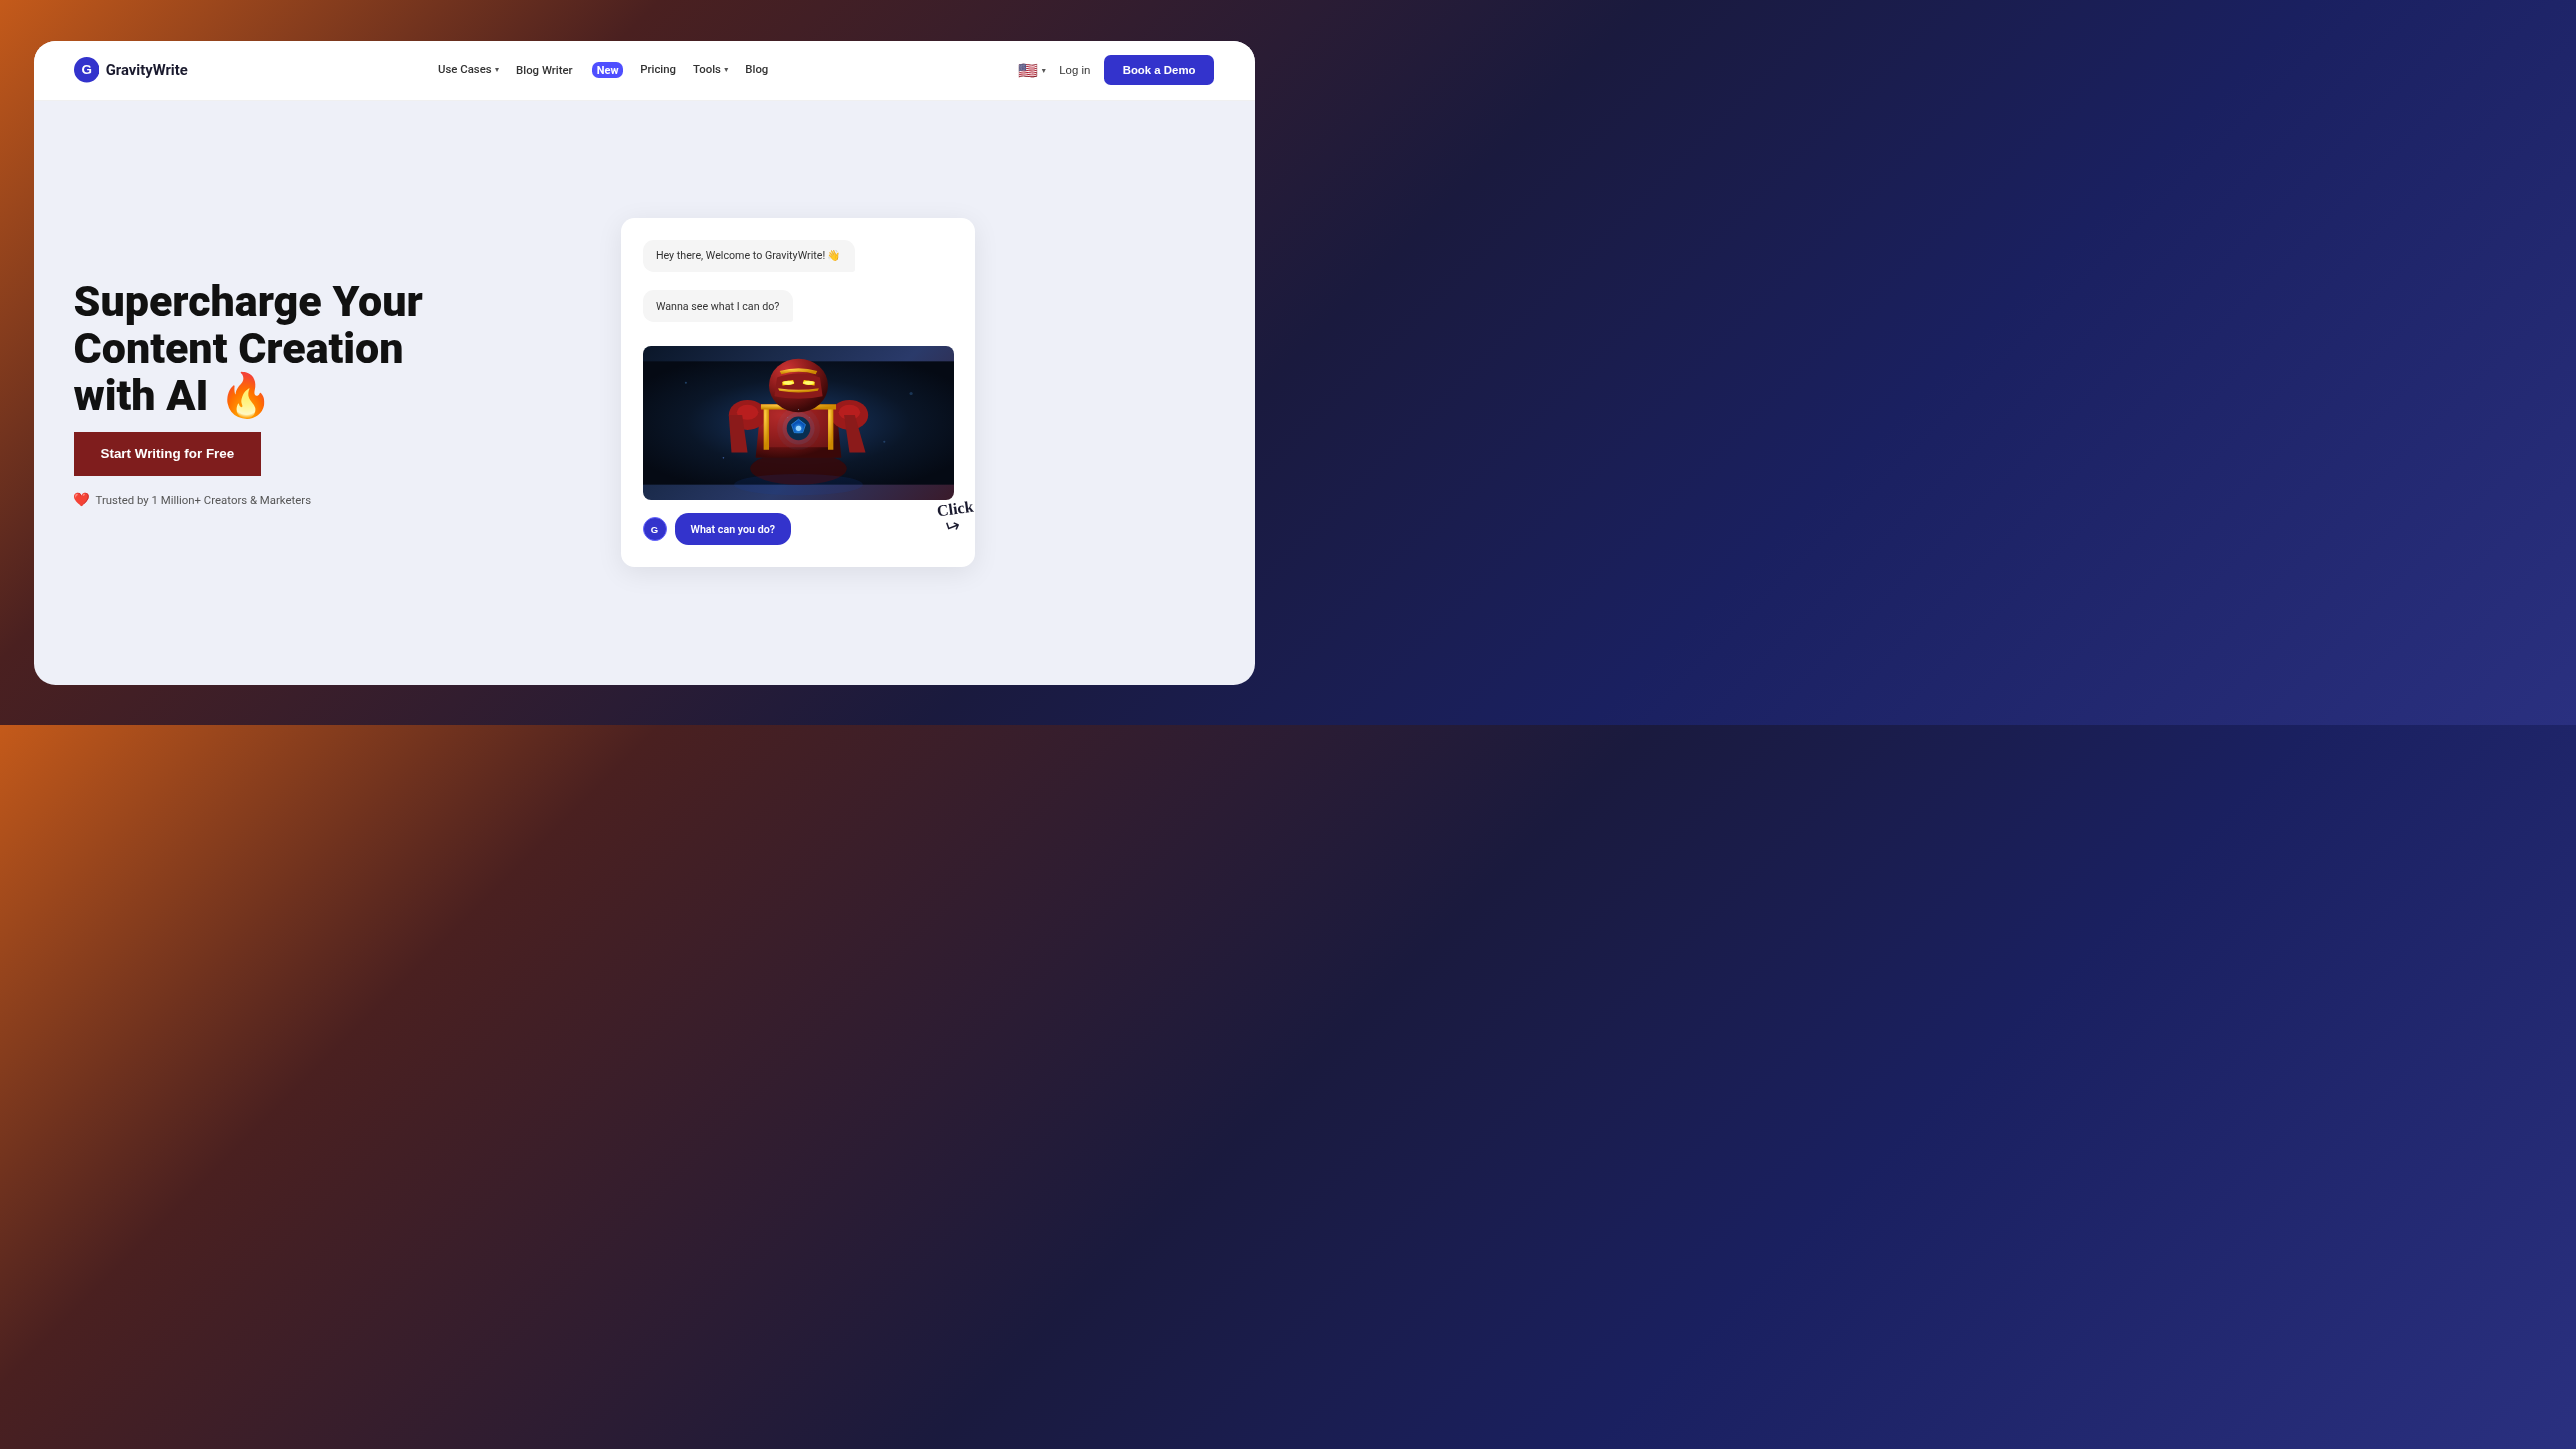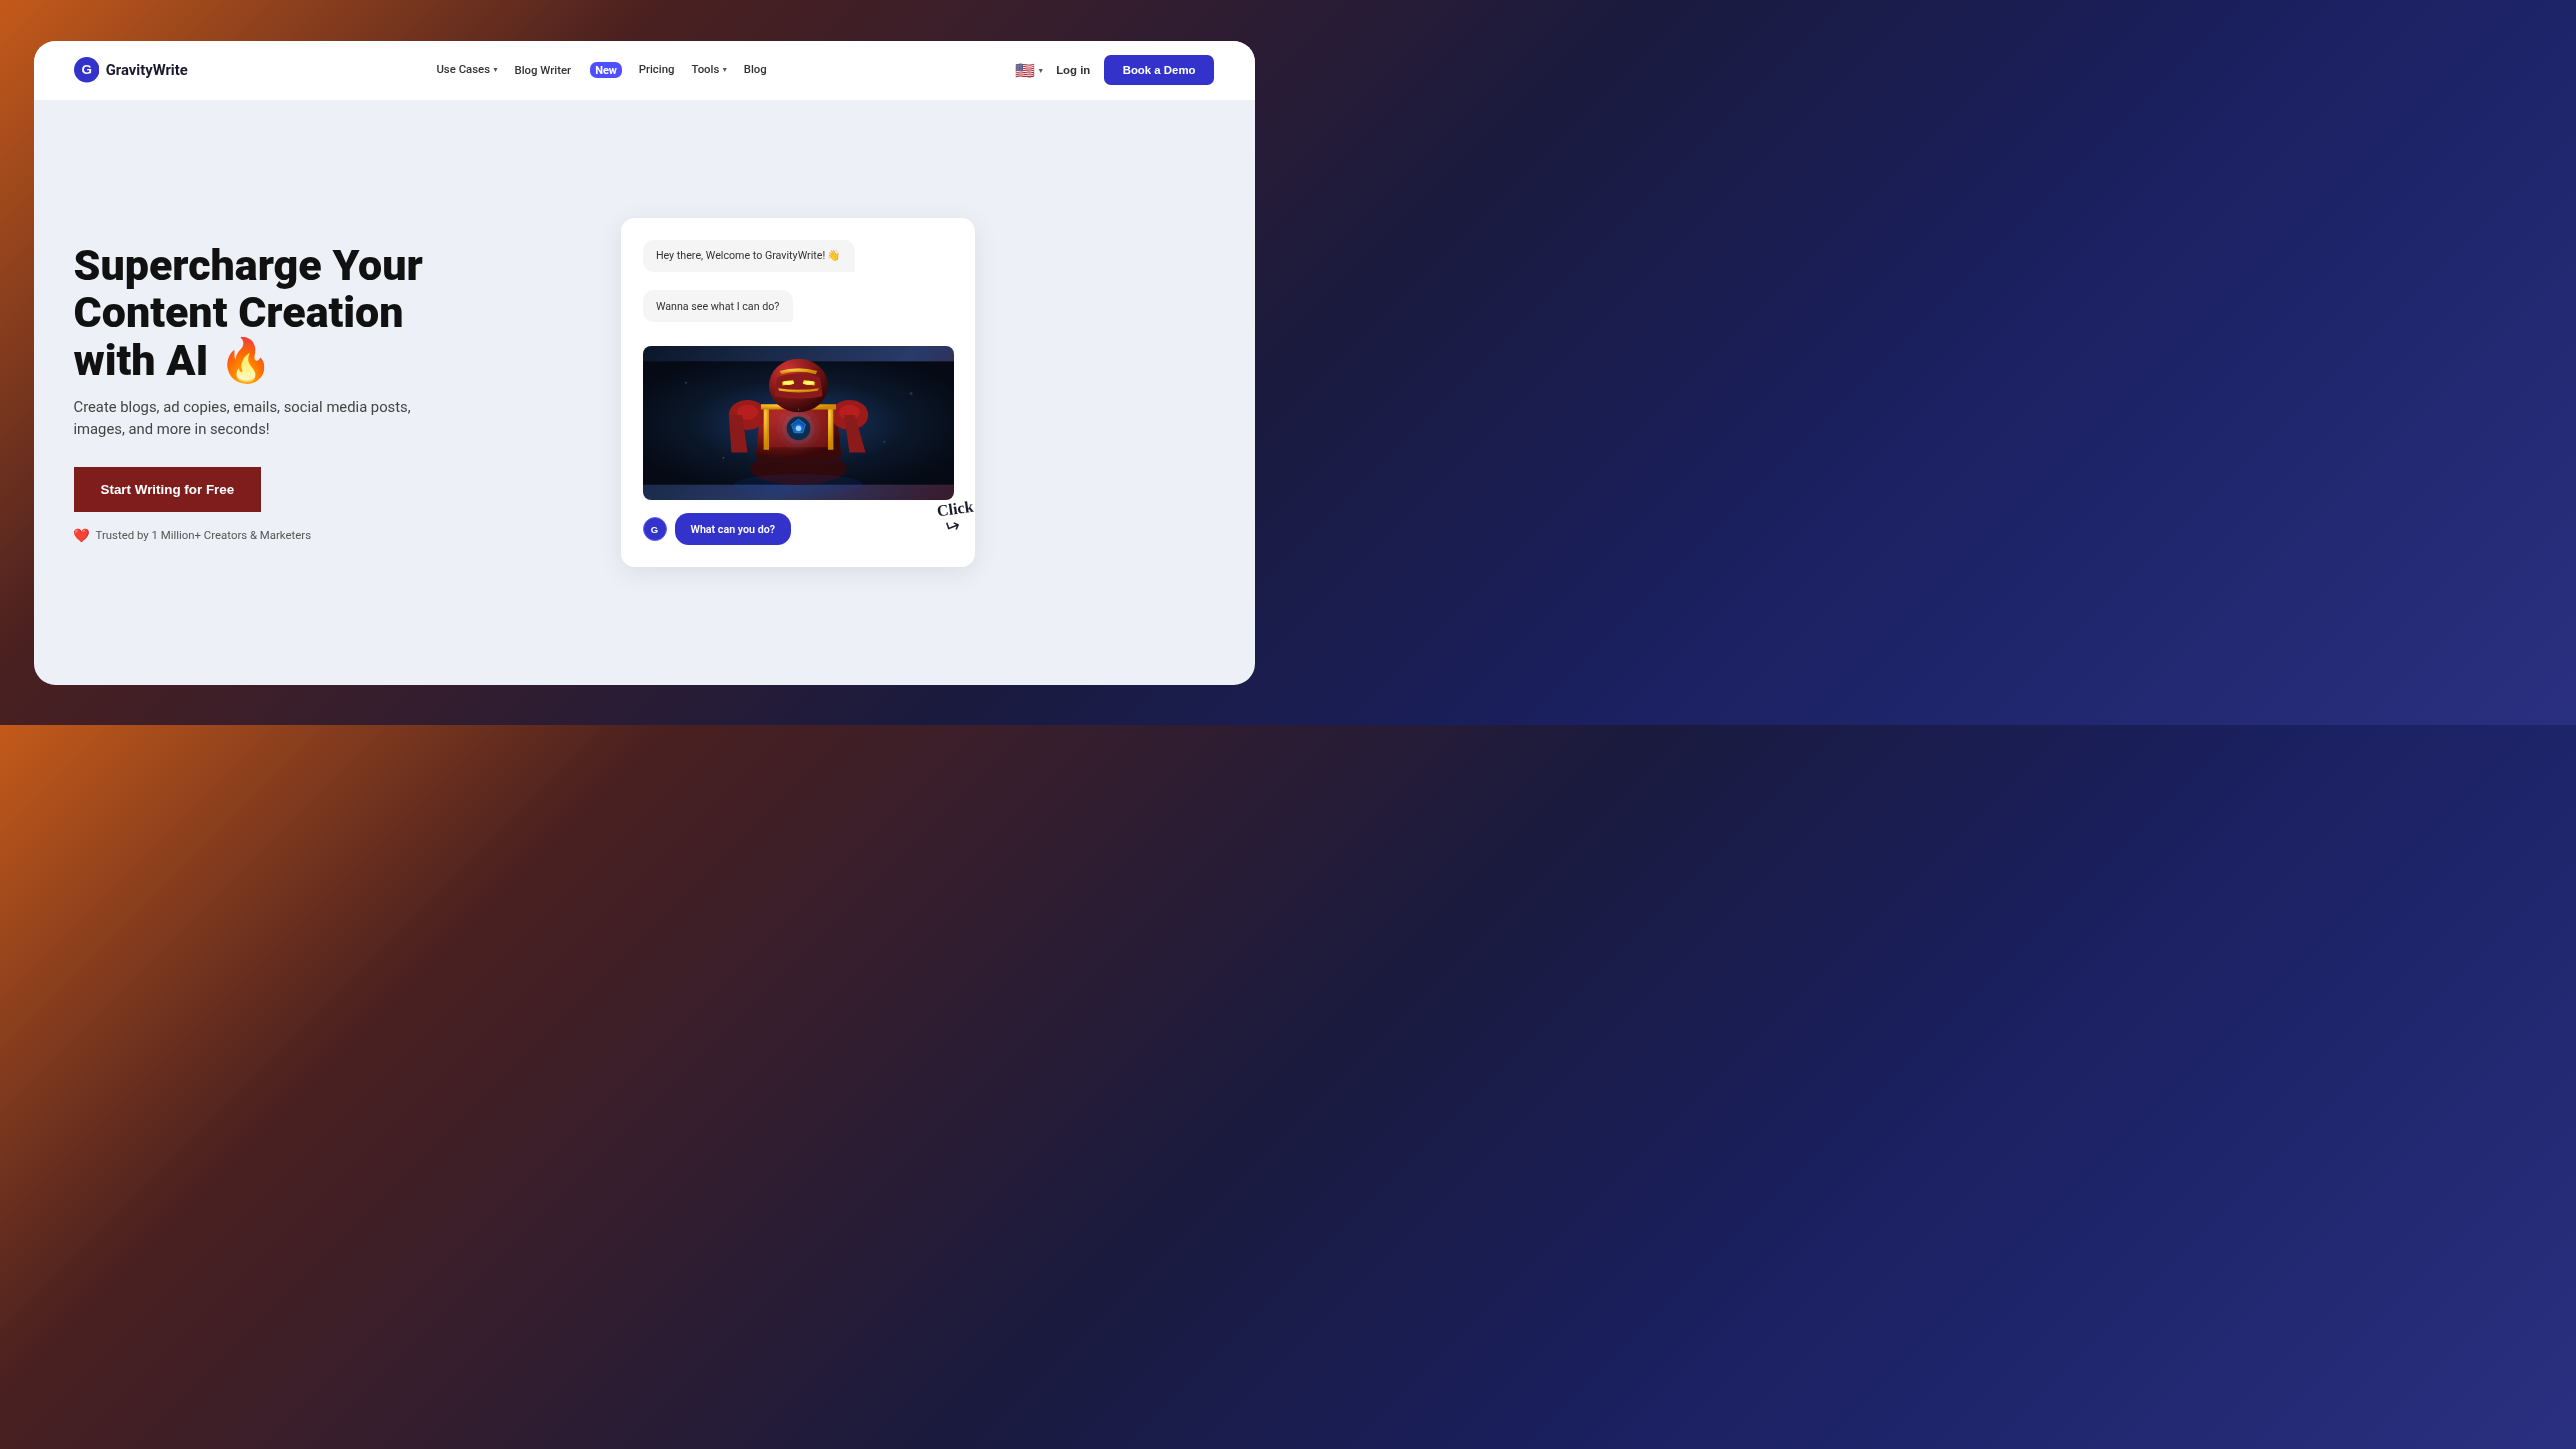--- a/index.html
+++ b/index.html
@@ -103,21 +103,21 @@
       background: none;
       border: none;
       cursor: pointer;
       font-size: 16px;
     }
 
     .login-btn {
       background: none;
       border: none;
       font-size: 11.4px;
-      font-weight: 700;
+      font-weight: 400;
       color: #333;
       cursor: pointer;
     }
 
     .book-demo-btn {
       background: #3333cc;
       color: white;
       border: none;
       padding: 9.4px 19px;
       border-radius: 6.7px;
@@ -349,21 +349,20 @@
     </div>
   </nav>
 
   <div class="hero">
     <div class="hero-left">
       <h1 class="hero-title">
         <span>Supercharge Your</span><br>
         <span>Content Creation</span><br>
         <span>with AI 🔥</span>
       </h1>
-      <p class="hero-subtitle">Create blogs, ad copies, emails, social media posts, images, and more in seconds!</p>
       <button class="start-btn">Start Writing for Free</button>
       <div class="trusted-text">
         <span class="heart-emoji">❤️</span>
         <span>Trusted by 1 Million+ Creators &amp; Marketers</span>
       </div>
     </div>
 
     <div class="hero-right">
       <div class="chat-widget">
 

